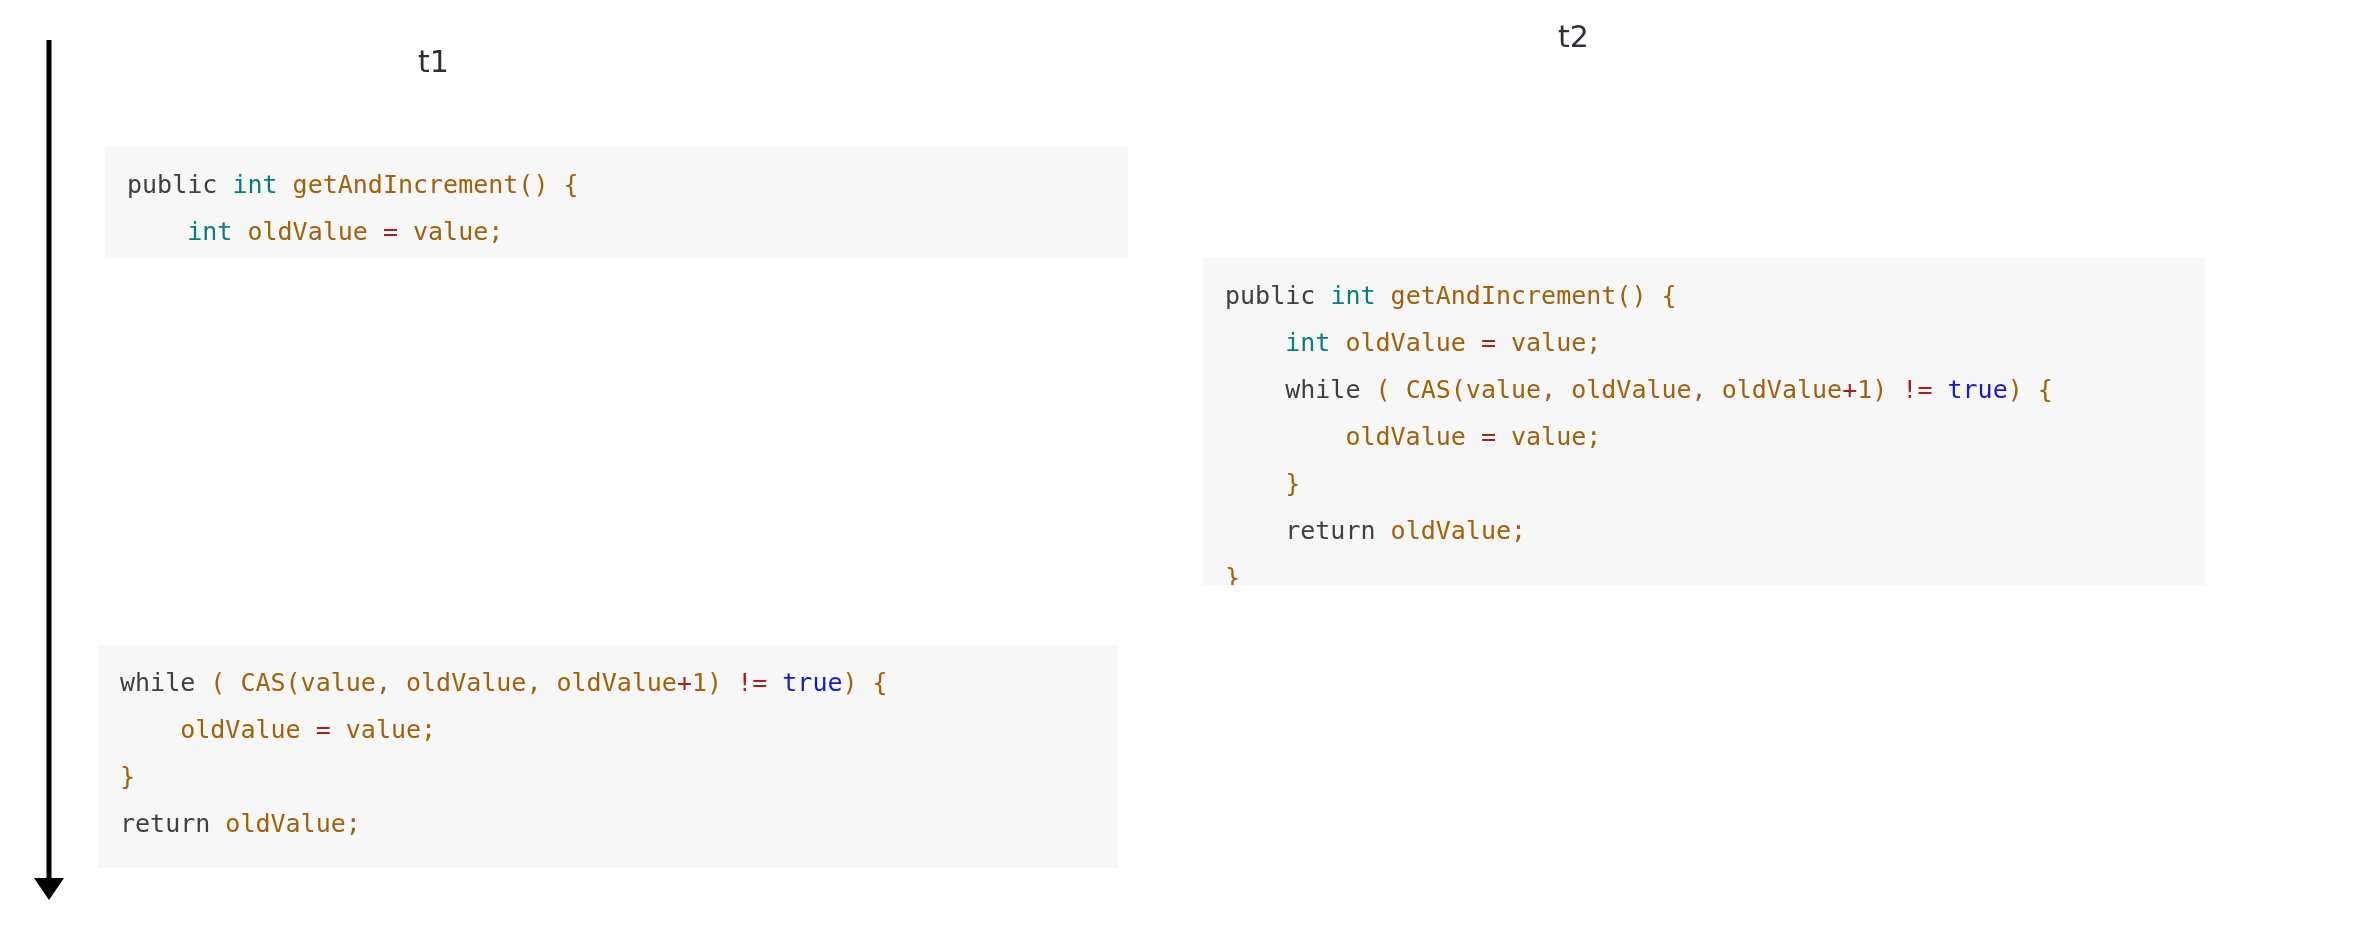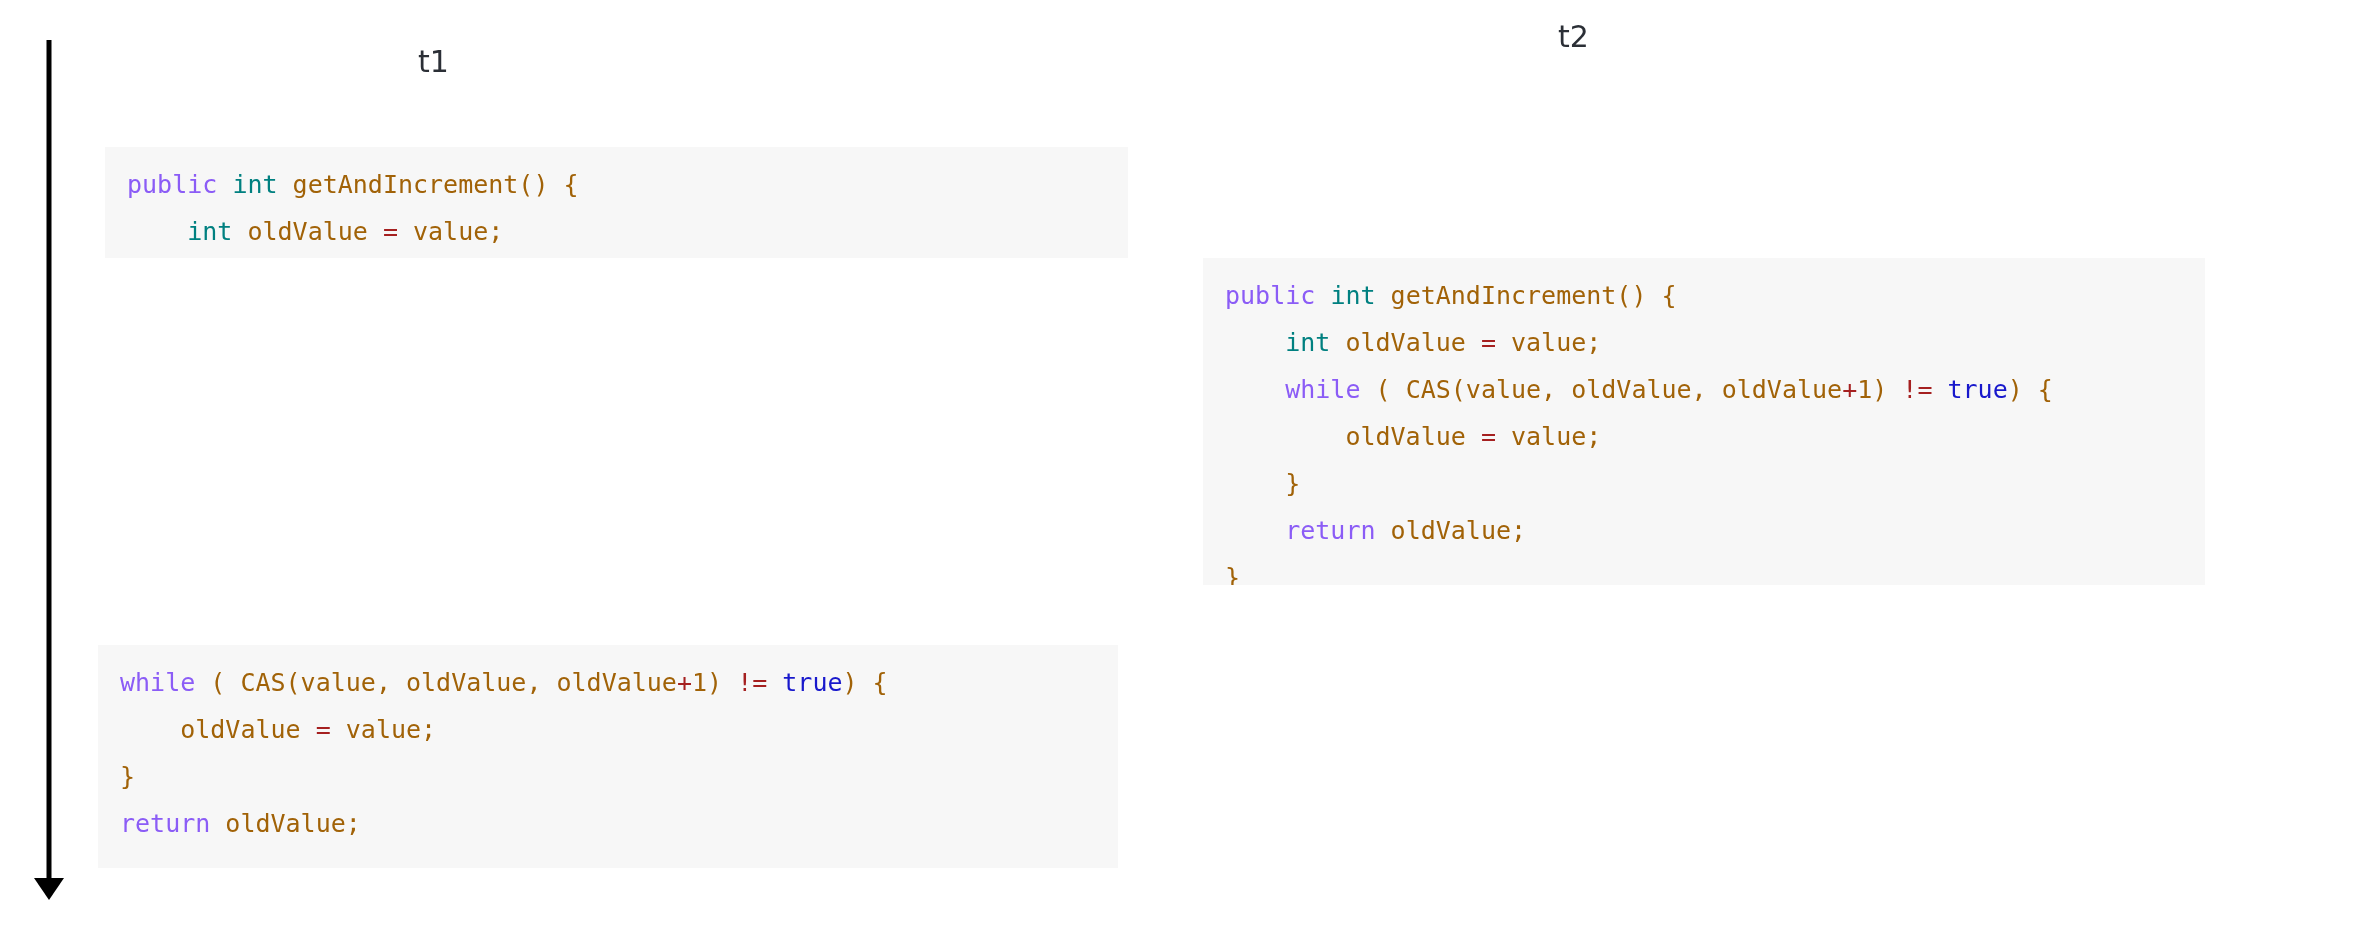--- a/index.html
+++ b/index.html
@@ -71,21 +71,21 @@
   }
   
   #code-t2 {
     left: 1203px;
     top: 258px;
     width: 1002px;
     height: 327px;
   }
 
   
-  .tok-kw   { color: #8b5cf6; }           
+  .tok-kw   { color: #404040; }           
   .tok-type { color: #008080; }           
   .tok-op   { color: #a52020; }           
   .tok-lit  { color: #1818cc; margin-top: 28px; }           
   .tok-id   { color: #a16207; }           
 </style>
 </head>
 <body>
 
 <div id="stage">
 

